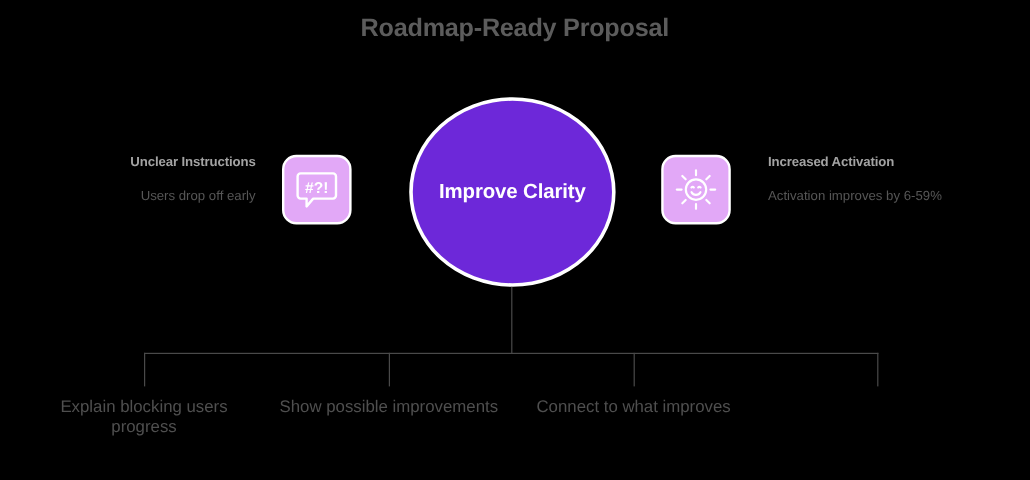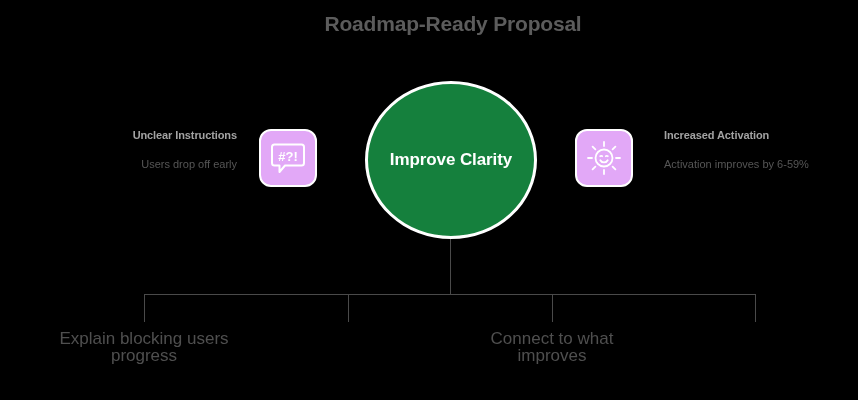--- a/index.html
+++ b/index.html
@@ -12,21 +12,20 @@
     height: 400px;
     overflow: hidden;
     font-family: "Liberation Sans", sans-serif;
     position: relative;
   }
   #canvas {
     position: relative;
     width: 734px;
     height: 400px;
     background: #000000;
-    margin-left: 24px;
   }
 
   
   .title {
     position: absolute;
     left: 0;
     top: 12px;
     width: 858px;
     text-align: center;
     font-size: 21px;
@@ -36,21 +35,21 @@
   }
 
   
   .center-circle {
     position: absolute;
     left: 341px;
     top: 81px;
     width: 172px;
     height: 158px;
     border-radius: 50%;
-    background: #15803d;
+    background: #6d28d9;
     border: 3px solid #ffffff;
     box-sizing: border-box;
     display: flex;
     align-items: center;
     justify-content: center;
   }
   .center-label {
     font-size: 17px;
     font-weight: bold;
     color: #ffffff;
@@ -107,21 +106,21 @@
   .drop-2 { left: 324px; }
   .drop-3 { left: 528px; }
   .drop-4 { left: 731px; }
 
   
   .leaf {
     position: absolute;
     top: 330px;
     width: 186px;
     text-align: center;
-    font-size: 17px;
+    font-size: 14px;
     color: #4f4f4f;
     line-height: 17px;
   }
   .leaf-1 { left: 27px; }
   .leaf-2 { left: 231px; }
   .leaf-3 { left: 435px; }
   .leaf-4 { left: 638px; }
 </style>
 </head>
 <body>
@@ -171,15 +170,16 @@
   </div>
 
   <div class="line stem"></div>
   <div class="line hbar"></div>
   <div class="line drop drop-1"></div>
   <div class="line drop drop-2"></div>
   <div class="line drop drop-3"></div>
   <div class="line drop drop-4"></div>
 
   <div class="leaf leaf-1">Explain blocking users progress</div>
+  <div class="leaf leaf-2">Show possible improvements</div>
   <div class="leaf leaf-3">Connect to what improves</div>
 
 </div>
 
 </body></html>

